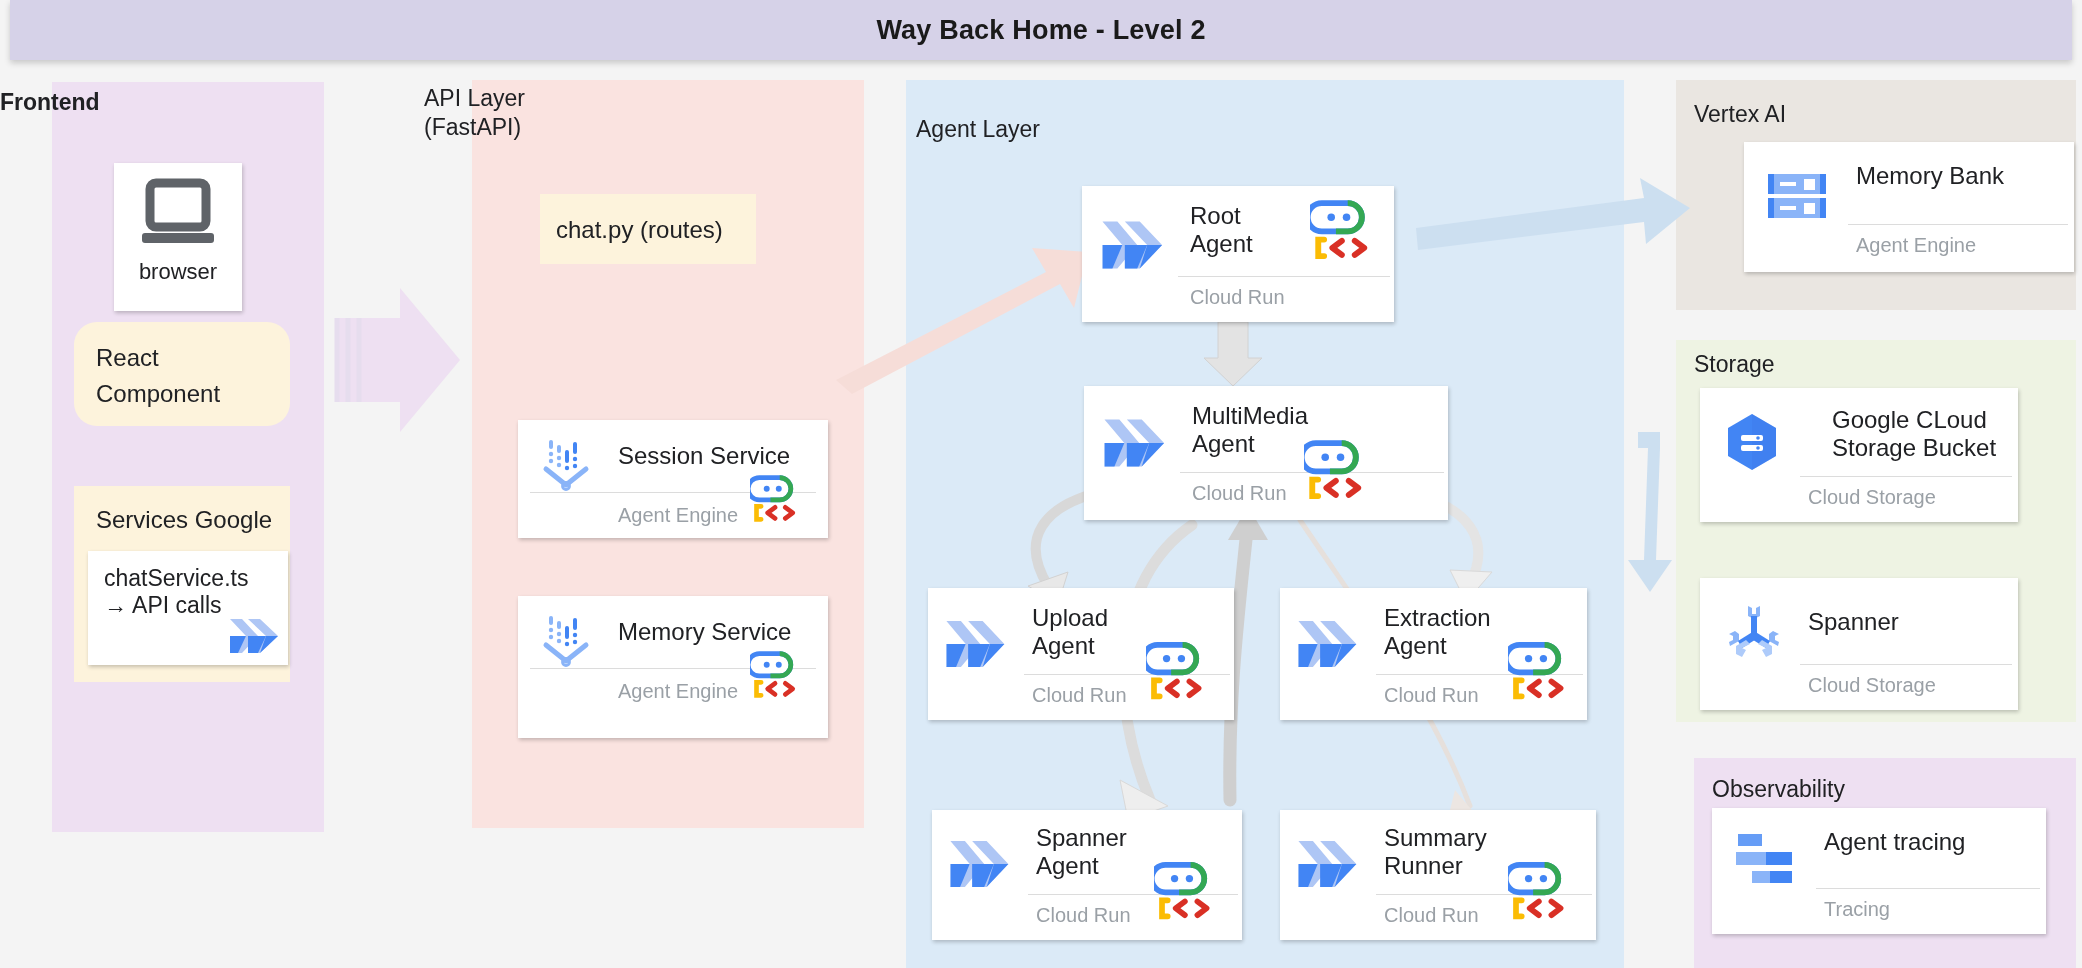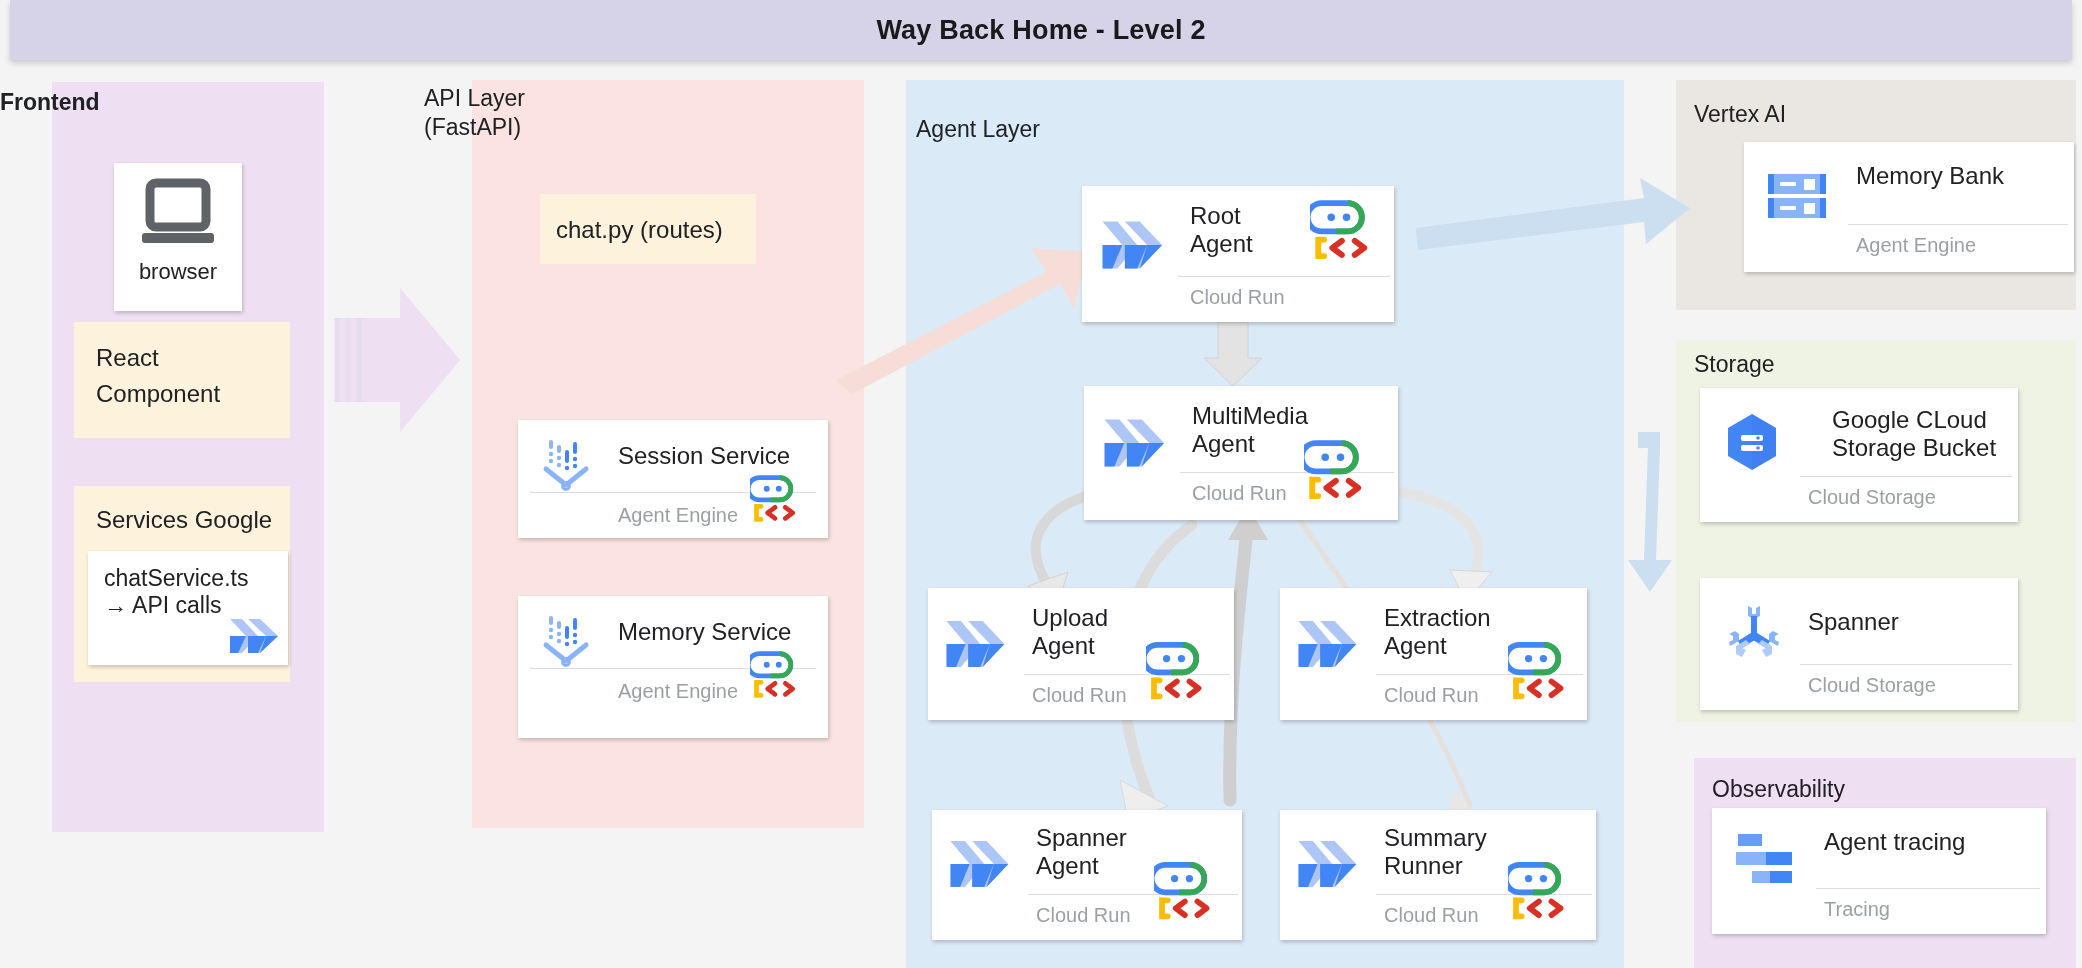--- a/index.html
+++ b/index.html
@@ -158,21 +158,21 @@
   <div class="zone-label" id="lbl-observ">Observability</div>
 
   <div class="card" id="card-browser" style="left:114px; top:130px; width:128px; height:148px;margin-top:33px;">
     <svg class="icon" style="left:24px; top:14px;" width="80" height="74" viewBox="0 0 80 74">
       <rect x="12" y="6" width="56" height="44" rx="6" fill="none" stroke="#5f6368" stroke-width="9"></rect>
       <rect x="4" y="56" width="72" height="10" rx="3" fill="#5f6368"></rect>
     </svg>
     <div class="title" style="left:0; top:96px; width:128px; text-align:center; font-size:22px;">browser</div>
   </div>
 
-  <div class="soft" id="box-react" style="left:74px; top:322px; width:216px; height:116px;">
+  <div class="soft" id="box-react" style="left:74px; top:322px; width:216px; height:104px;border-radius:23px;">
     <div class="tx" style="margin:18px 0 0 22px;">React
 Component</div>
   </div>
 
   <div class="soft" id="box-services" style="left:74px; top:486px; width:216px; height:196px; display:block;">
     <div class="tx" style="position:absolute; left:22px; top:16px;">Services Google</div>
   </div>
 
   <div class="card" id="card-chatservice" style="left:88px; top:551px; width:200px; height:114px;">
     <div class="title" style="left:16px; top:14px; font-size:23px;">chatService.ts
@@ -272,21 +272,21 @@
       <path d="M10 6 h22 a12 12 0 0 1 0 24 h-22 a12 12 0 0 1 0 -24 z" fill="#fff" stroke="#4285f4" stroke-width="5"></path>
       <path d="M32 6 a12 12 0 0 1 0 24 h-10" fill="none" stroke="#34a853" stroke-width="5"></path>
       <circle cx="18" cy="18" r="3.2" fill="#4285f4"></circle>
       <circle cx="31" cy="18" r="3.2" fill="#4285f4"></circle>
       <path d="M12 37 h-5 v14 h5" fill="none" stroke="#fbbc04" stroke-width="5" stroke-linecap="round"></path>
       <path d="M27 38 l-8 6 l8 6" fill="none" stroke="#d93025" stroke-width="5" stroke-linecap="round" stroke-linejoin="round"></path>
       <path d="M38 38 l8 6 l-8 6" fill="none" stroke="#d93025" stroke-width="5" stroke-linecap="round" stroke-linejoin="round"></path>
     </svg>
   </div>
 
-  <div class="card" id="card-multimedia-agent" style="left:1084px; top:386px; width:314px; height:134px;">
+  <div class="card" id="card-multimedia-agent" style="left:1084px; top:386px; width:364px; height:134px;">
     <svg class="icon" style="left:18px; top:28px;" width="72" height="58" viewBox="0 0 58 46">
       <path d="M2 4 L14 4 L30 23 L14 42 L2 42 L18 23 Z" fill="#aec6f5"></path>
       <path d="M20 4 L32 4 L50 23 L32 42 L20 42 L38 23 Z" fill="#aec6f5"></path>
       <path d="M2 23 L18 23 L10 42 L2 42 Z" fill="#4285f4"></path>
       <path d="M20 23 L38 23 L30 42 L20 42 Z" fill="#4285f4"></path>
       <path d="M38 23 L50 23 L32 42 Z" fill="#4285f4"></path>
     </svg>
     <div class="title" style="left:108px; top:16px;">MultiMedia
 Agent</div>
     <div class="divider" style="left:96px; right:4px; top:86px;"></div>

